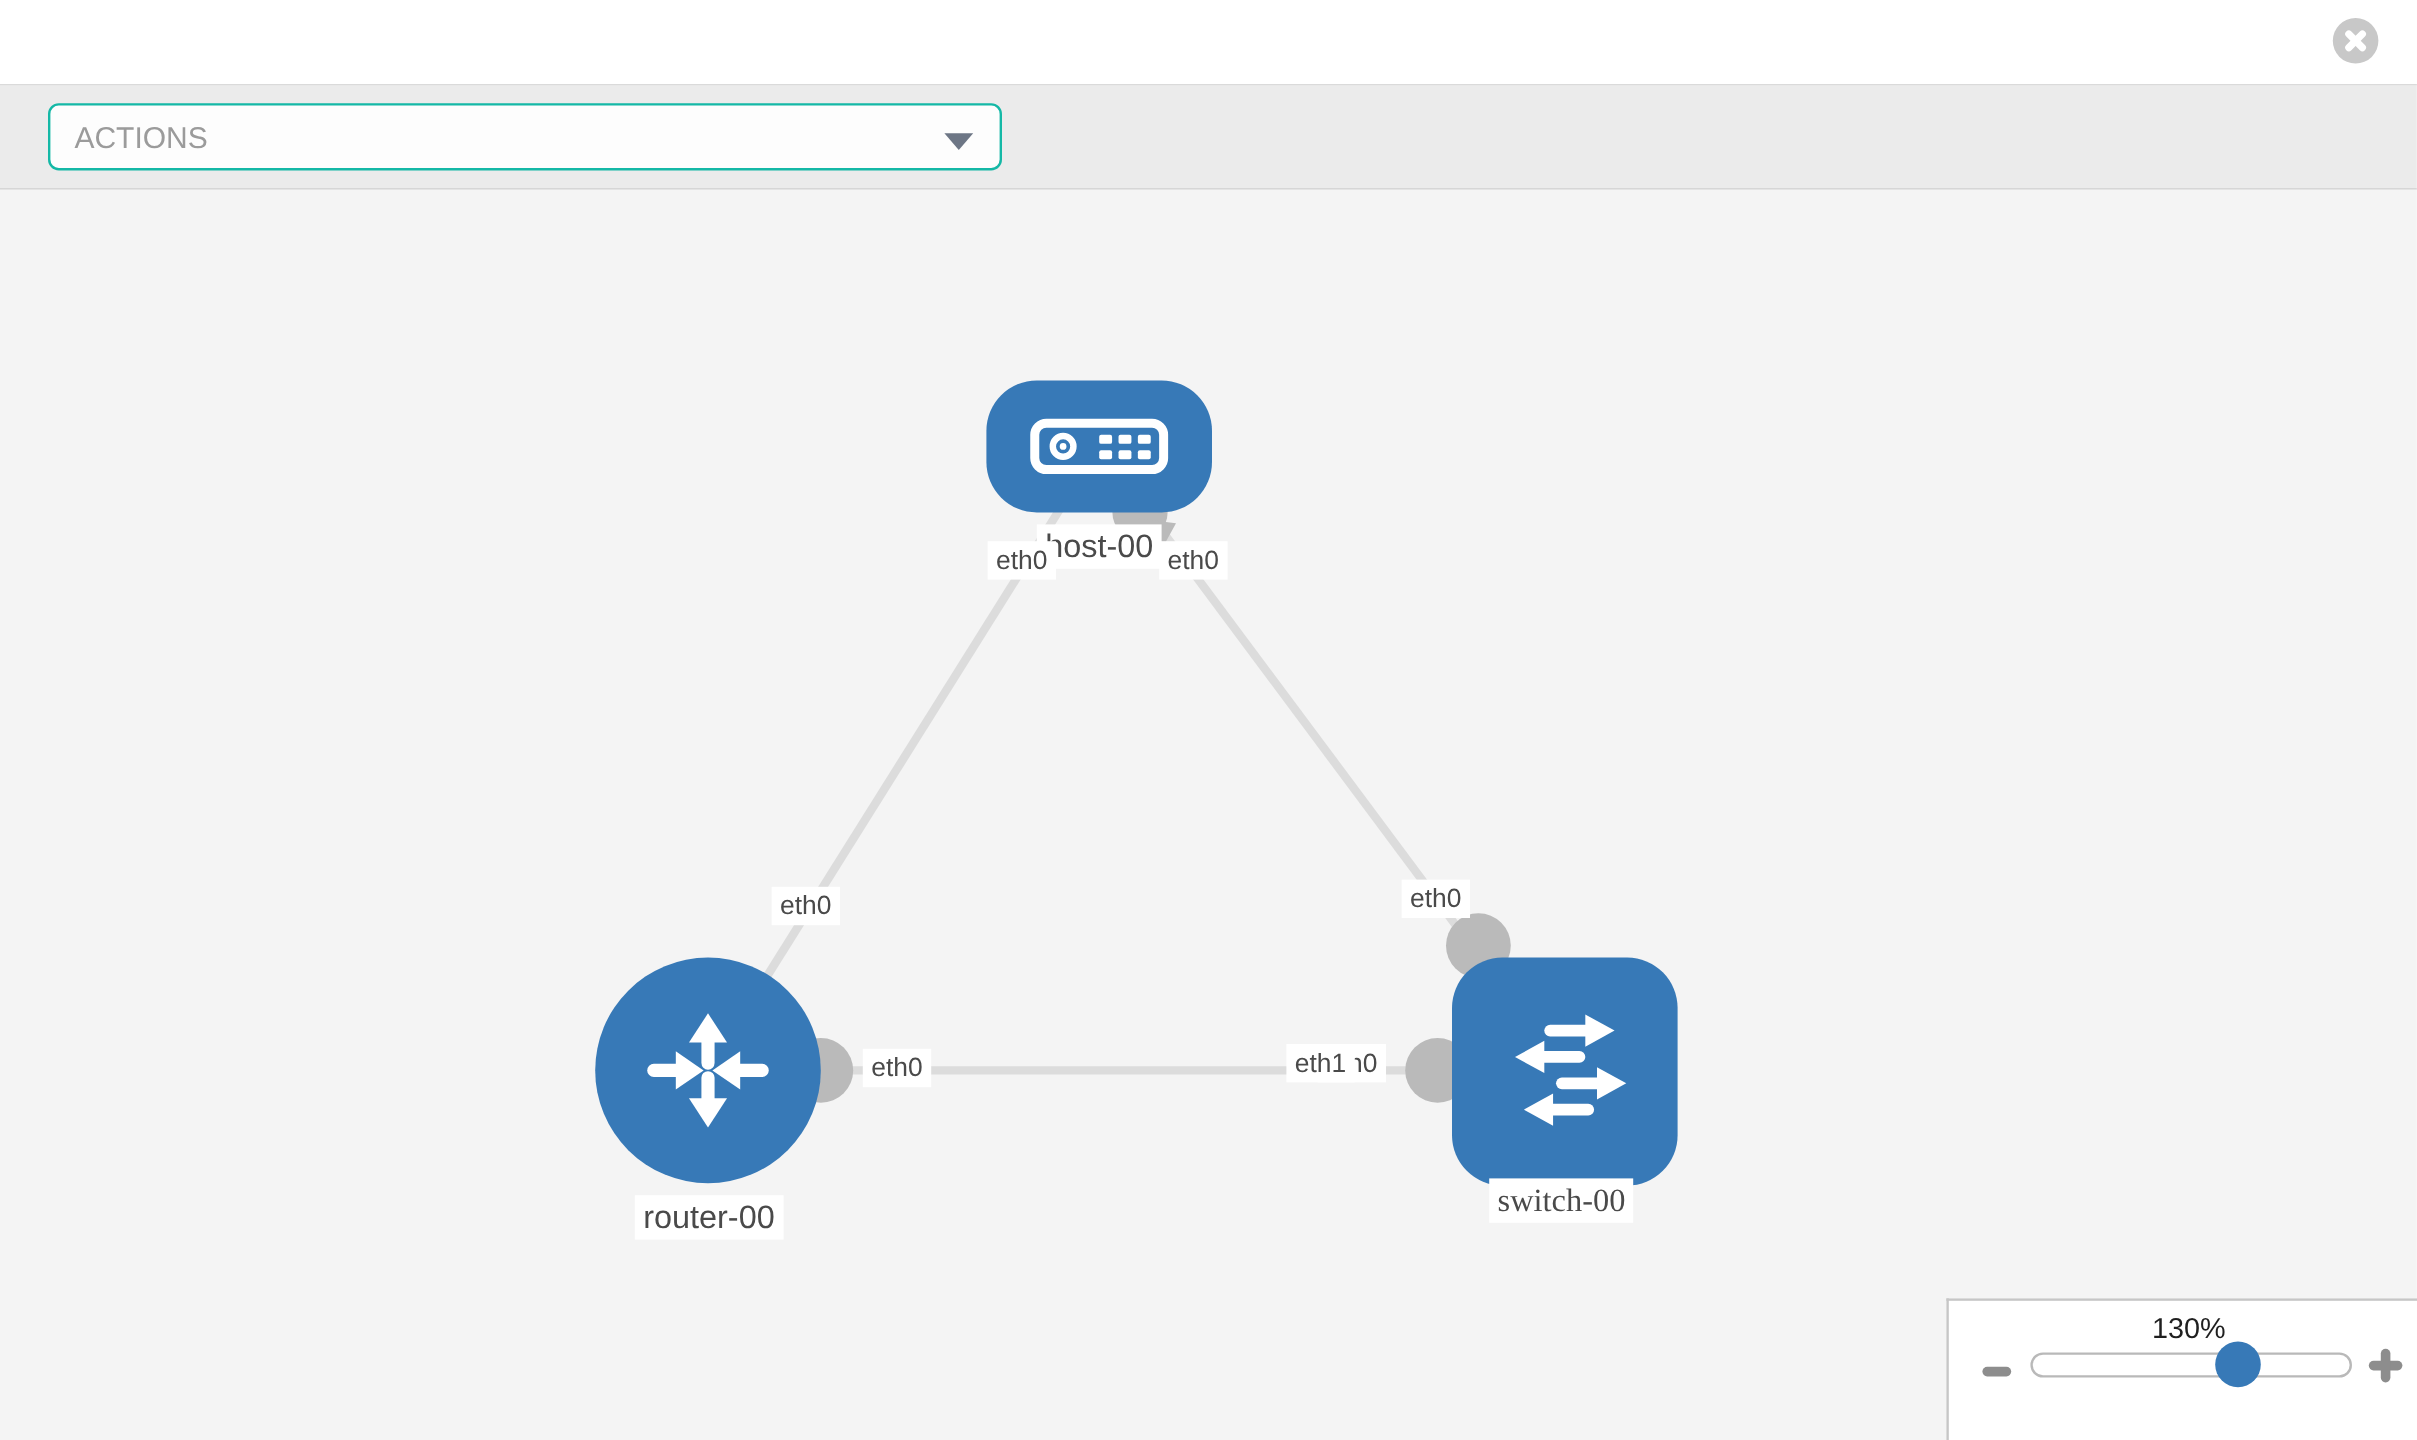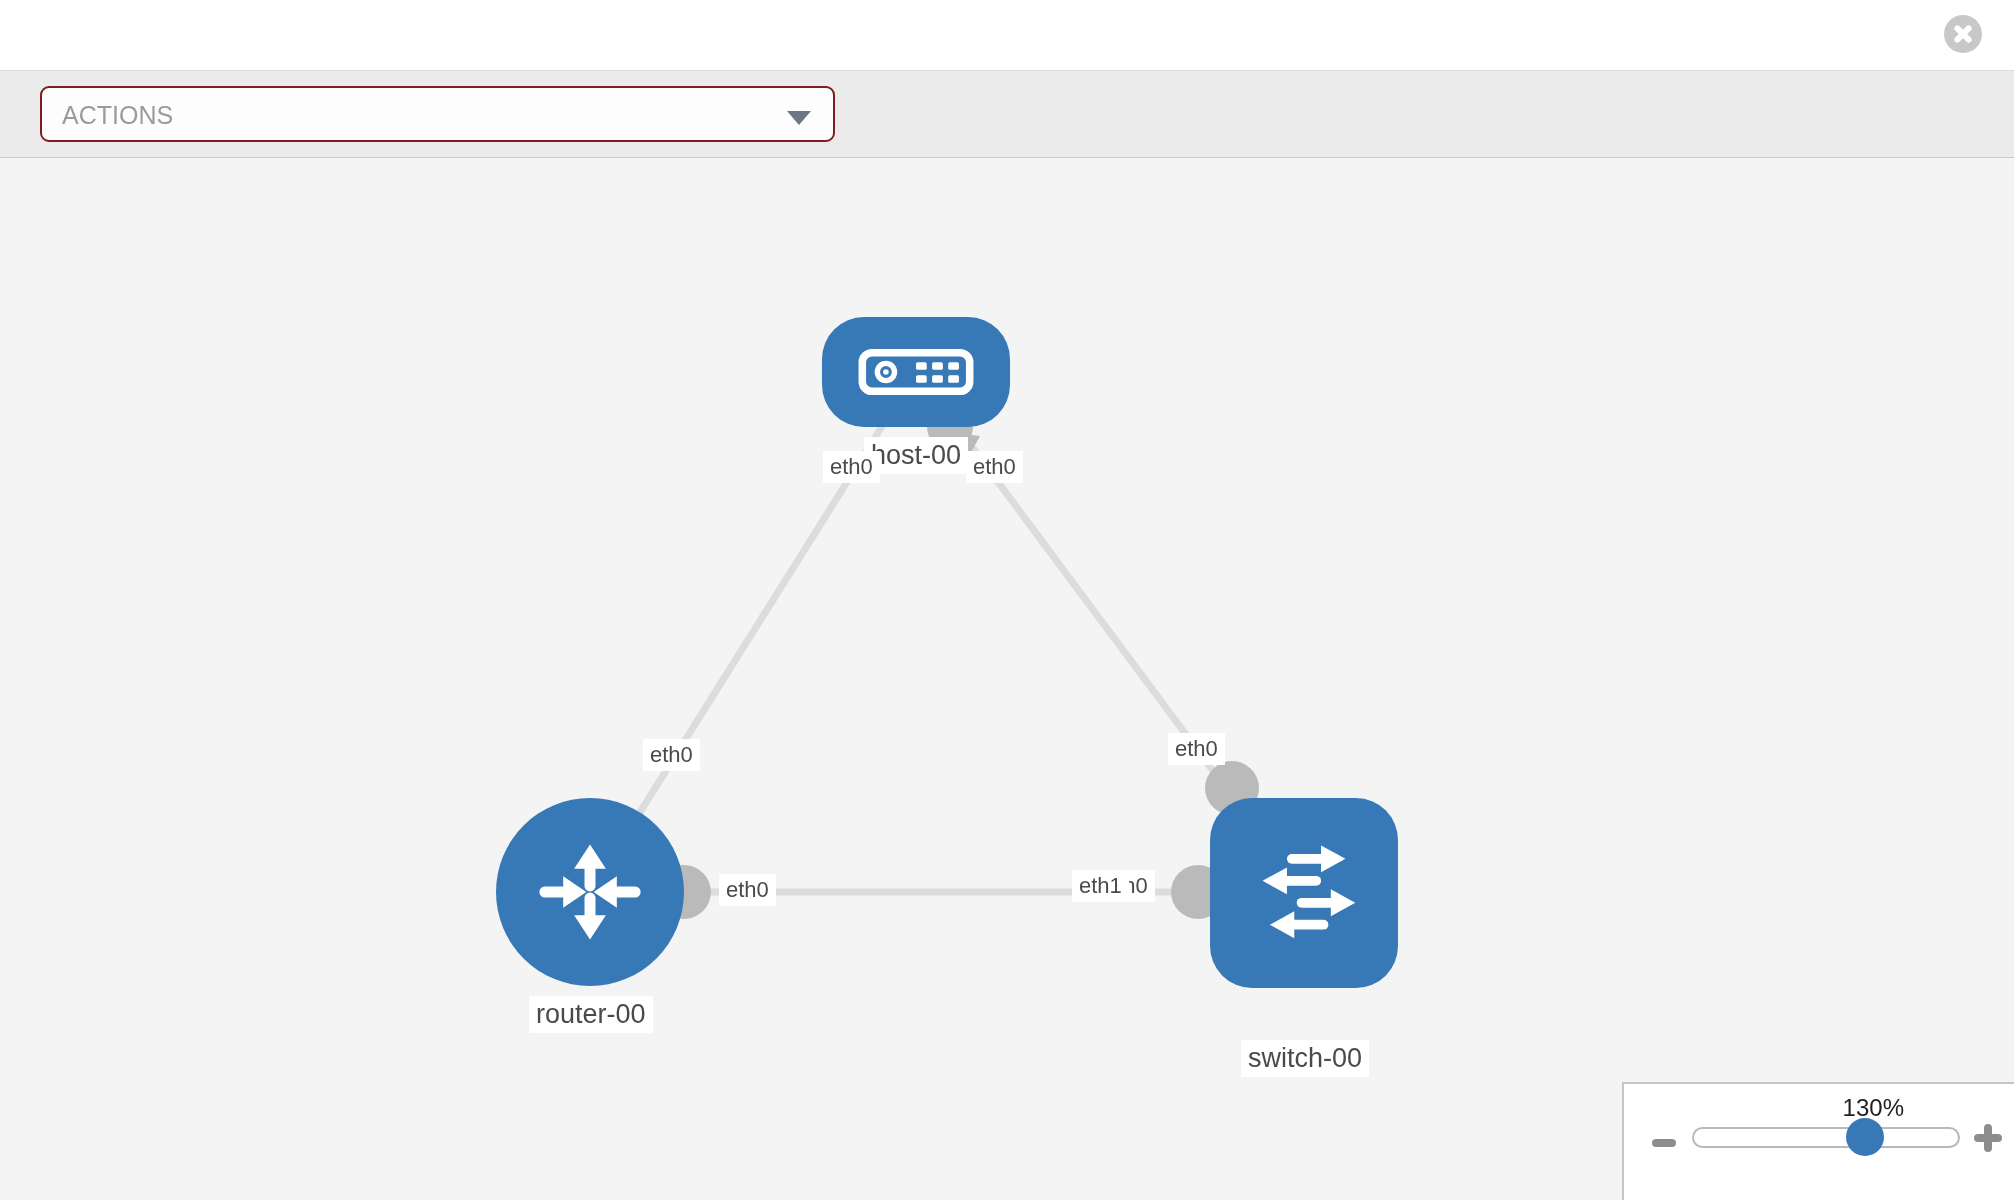--- a/index.html
+++ b/index.html
@@ -10,21 +10,21 @@
   .header { position:absolute; left:0; top:0; width:2014px; height:70px; background:#ffffff; }
   .page-title { position:absolute; left:40px; top:16px; font-size:29px; font-weight:bold; color:#5c5c5c; letter-spacing:.2px; }
   .close-btn { position:absolute; right:32px; top:15px; width:38px; height:38px; border-radius:50%; background:#c8c8c8; cursor:pointer; }
   .close-btn .bar { position:absolute; left:8px; top:16px; width:22px; height:6px; background:#fff; border-radius:3px; }
   .close-btn .bar.a { transform:rotate(45deg); }
   .close-btn .bar.b { transform:rotate(-45deg); }
 
   
   .toolbar { position:absolute; left:0; top:70px; width:2014px; height:88px; background:#ebebeb;
              border-top:1px solid #dadada; border-bottom:1px solid #c9c9c9; }
-  .dropdown { position:absolute; top:15px; height:56px; background:#fdfdfd; border:2px solid #7f1d1d; border-radius:9px; }
+  .dropdown { position:absolute; top:15px; height:56px; background:#fdfdfd; border:2px solid #14b8a6; border-radius:9px; }
   .dropdown .dd-label { position:absolute; left:20px; top:13px; font-size:25px; color:#9b9b9b; }
   .dropdown .caret { position:absolute; right:22px; top:23px; width:0; height:0;
                      border-left:12px solid transparent; border-right:12px solid transparent;
                      border-top:14px solid #6d7685; }
   .dd-actions { left:40px;  width:795px; }
   .dd-search  { left:1182px; width:796px; }
   .tool-icon { position:absolute; top:92px; width:36px; height:36px; cursor:pointer; }
   .tool-wrench { left:1049px; }
   .tool-key    { left:1115px; }
 
@@ -35,33 +35,33 @@
   .node { position:absolute; background:#3779b7; display:flex; align-items:center; justify-content:center; cursor:pointer; }
   .node-host   { left:822px;  top:159px; width:188px; height:110px; border-radius:42px; }
   .node-router { left:496px;  top:640px; width:188px; height:188px; border-radius:50%; }
   .node-switch { left:1210px; top:640px; width:188px; height:190px; border-radius:42px; }
 
   .chip { position:absolute; background:#ffffff; color:#4a4a4a; padding:3px 7px; white-space:nowrap; }
   .chip.name  { font-size:27px; }
   .chip.iface { font-size:22px; }
   .lbl-host       { left:864px;  top:279px; }
   .lbl-router     { left:529px;  top:838px;text-align:center; }
-  .lbl-switch     { left:1241px; top:882px; }
+  .lbl-switch     { left:1241px; top:824px;font-family:Liberation Serif, serif; }
   .if-host-left   { left:823px;  top:293px; }
   .if-host-right  { left:966px;  top:293px; }
   .if-router-top  { left:643px;  top:581px; }
   .if-switch-top  { left:1168px; top:575px; }
   .if-router-right{ left:719px;  top:716px; }
   .if-switch-back { left:1098px; top:712px; }
   .if-switch-front{ left:1072px; top:712px; }
 
   
   .zoom-panel { position:absolute; left:1622px; top:924px; width:400px; height:140px; background:#ffffff;
                 border:2px solid #c6c6c6; border-right:none; }
-  .zoom-level { position:absolute; left:120px; top:10px; width:160px; text-align:right; font-size:24px; color:#1f1f1f; }
+  .zoom-level { position:absolute; left:120px; top:10px; width:160px; text-align:center; font-size:24px; color:#1f1f1f; }
   .zoom-minus { position:absolute; left:28px; top:55px; width:24px; height:8px; background:#8d8d8d; border-radius:4px; cursor:pointer; }
   .zoom-plus  { position:absolute; left:350px; top:40px; width:28px; height:28px; cursor:pointer; }
   .zoom-plus .h { position:absolute; left:0; top:10px; width:28px; height:8px; background:#8d8d8d; border-radius:4px; }
   .zoom-plus .v { position:absolute; left:10px; top:0; width:8px; height:28px; background:#8d8d8d; border-radius:4px; }
   .zoom-track { position:absolute; left:68px; top:43px; width:268px; height:21px; background:#fff;
                 border:2px solid #b9b9b9; border-radius:12px; cursor:pointer; }
   .zoom-thumb { position:absolute; left:222px; top:34px; width:38px; height:38px; border-radius:50%; background:#3779b7; cursor:pointer; }
 </style>
 </head>
 <body>

